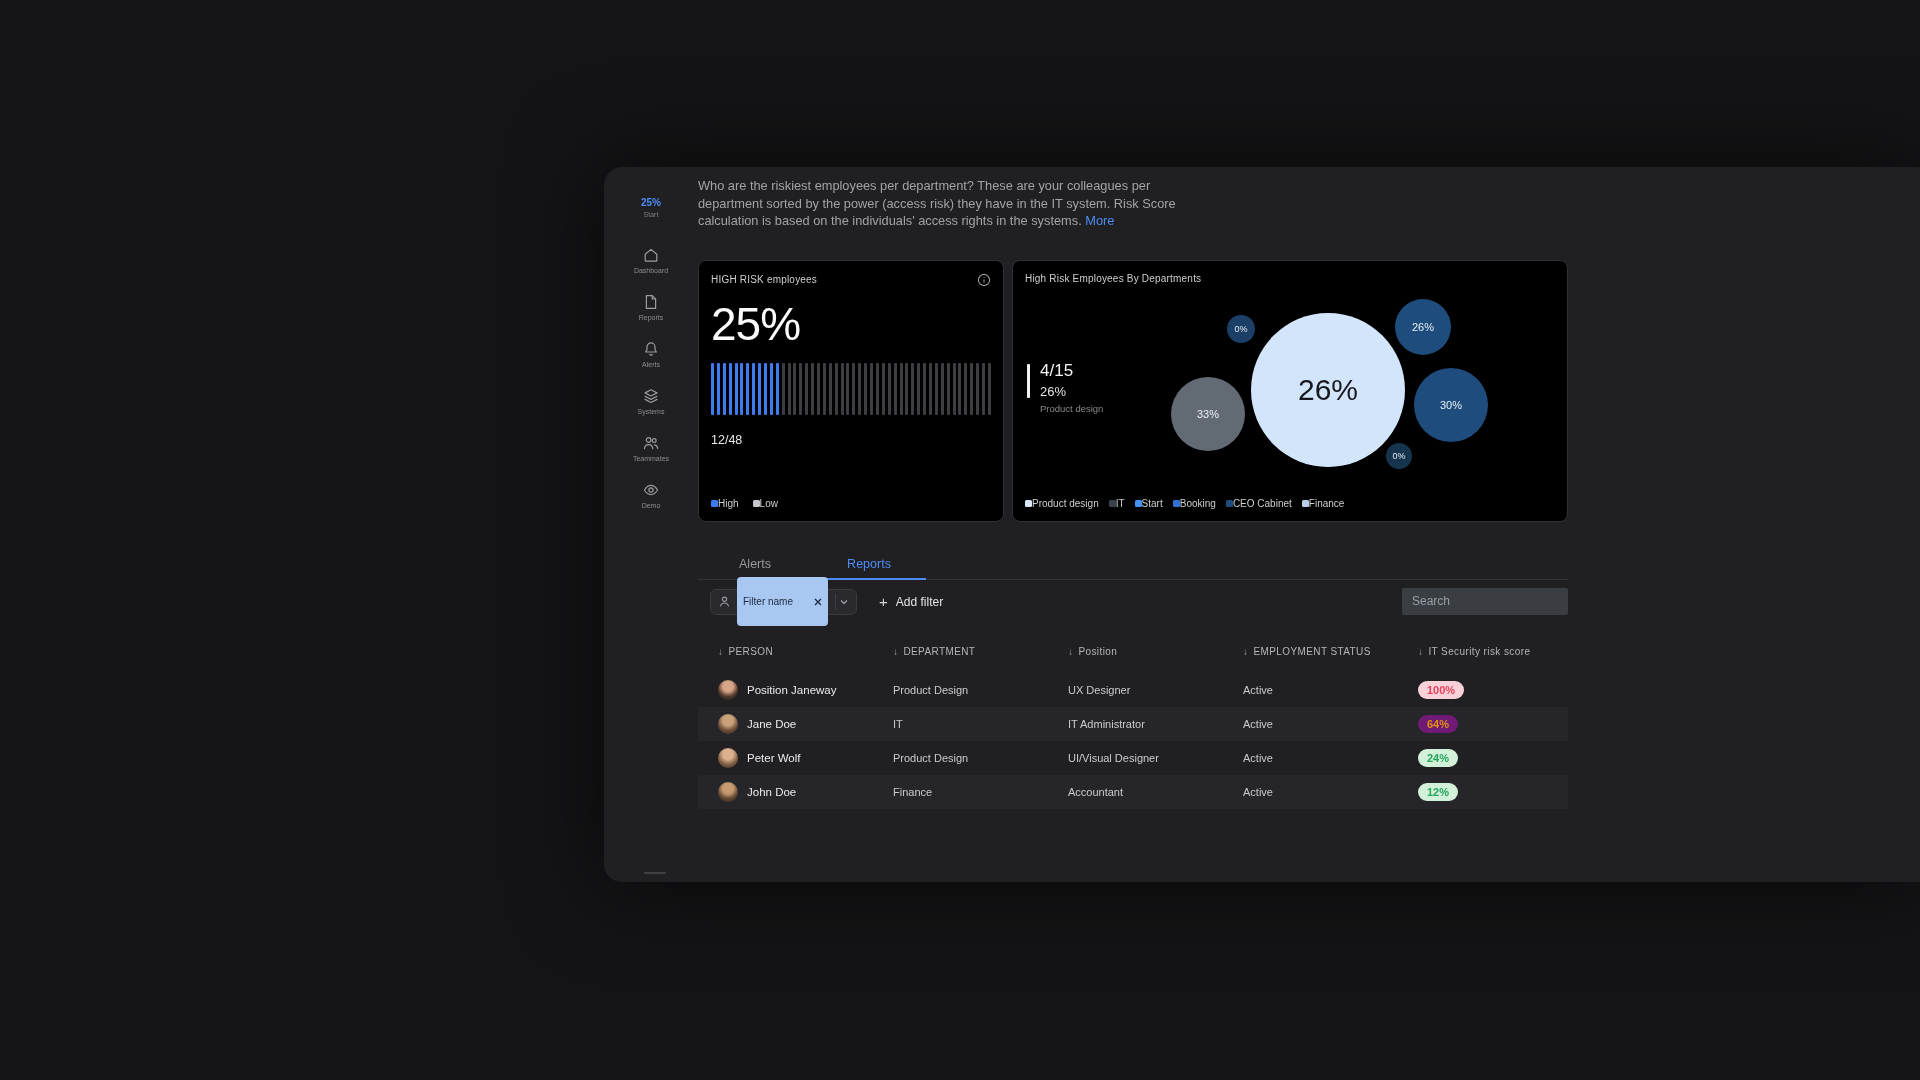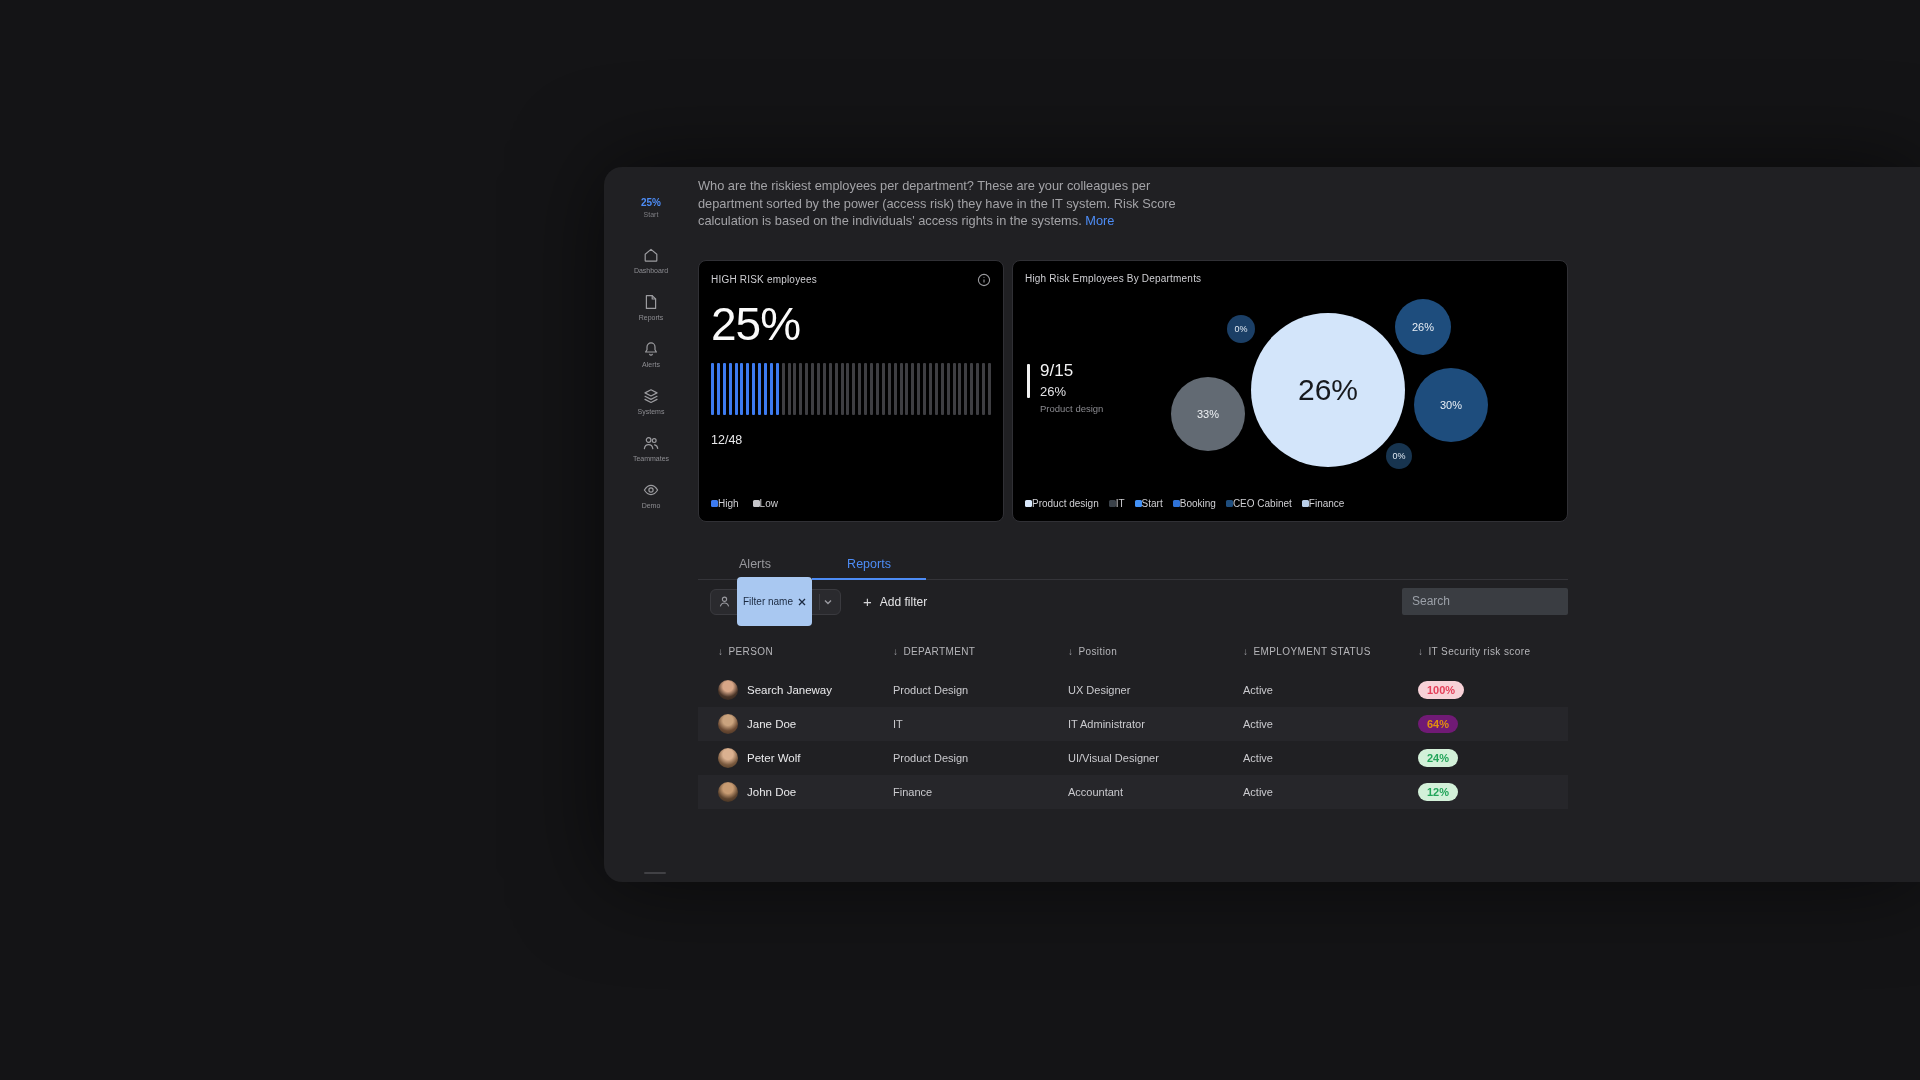--- a/index.html
+++ b/index.html
@@ -61,21 +61,21 @@
   .tab{width:114px;text-align:center;font-size:12.5px;color:#98989d;line-height:28px;
     position:relative;cursor:pointer}
   .tab.active{color:#4d8cf5}
   .tab.active::after{content:"";position:absolute;left:0;right:0;bottom:-1px;height:2px;
     background:#4d8cf5}
   
   .filter-row{margin-top:8px;height:28px;position:relative;display:flex;align-items:center}
   .filter-group{margin-left:12px;display:flex;align-items:center;height:26px;
     background:#2a2a2e;border:1px solid #3a3a3f;border-radius:6px;padding:0 4px 0 7px;
     gap:6px;cursor:pointer}
-  .chip{display:flex;align-items:center;gap:5px;background:#a9c8f1;color:#1a2940;
+  .chip{display:flex;align-items:center;gap:21px;background:#a9c8f1;color:#1a2940;
     font-size:10px;border-radius:4px;padding:19px 6px;cursor:pointer}
   .chip-x{display:inline-flex;line-height:0;cursor:pointer}
   .chev{display:inline-flex;align-items:center;height:16px;padding:0 3px;margin-left:1px;
     border-left:1px solid #3d3d43;cursor:pointer}
   .add-filter{margin-left:22px;display:flex;align-items:center;gap:8px;background:none;
     border:none;color:#e4e4e6;font-size:12px;font-family:inherit;cursor:pointer}
   .plus{font-size:15px;color:#d6d6d9;line-height:1}
   .search{position:absolute;right:0;top:0;width:166px;height:27px;background:#3a3d42;
     border:none;border-radius:2px;color:#d6d6d9;font-size:12px;padding:0 10px;
     font-family:inherit;outline:none}
@@ -258,21 +258,21 @@
           </div>
       </section>
 
       <section class="card card-bubble">
         <div class="card-head">
           <span class="card-title">High Risk Employees By Departments</span>
         </div>
         <div class="annot">
           <div class="annot-bar"></div>
           <div>
-            <div class="annot-ratio">9/15</div>
+            <div class="annot-ratio">4/15</div>
             <div class="annot-pct">26%</div>
             <div class="annot-lbl">Product design</div>
           </div>
         </div>
         <div class="bubbles">
             <div class="bubble" style="left: 214px; top: 54px; width: 28px; height: 28px; background: rgb(27, 63, 102); color: rgb(223, 232, 242); font-size: 9px;">0%</div>
             <div class="bubble" style="left: 382px; top: 38px; width: 56px; height: 56px; background: rgb(30, 77, 125); color: rgb(232, 238, 245); font-size: 11px;">26%</div>
             <div class="bubble" style="left: 238px; top: 52px; width: 154px; height: 154px; background: rgb(211, 229, 250); color: rgb(23, 25, 29); font-size: 30px;">26%</div>
             <div class="bubble" style="left: 158px; top: 116px; width: 74px; height: 74px; background: rgb(98, 106, 115); color: rgb(238, 241, 244); font-size: 11px;">33%</div>
             <div class="bubble" style="left: 401px; top: 107px; width: 74px; height: 74px; background: rgb(30, 77, 125); color: rgb(232, 238, 245); font-size: 11px;">30%</div>
@@ -361,21 +361,21 @@
         </div>
         <div class="th">
           <span class="sort">↓</span>
           <span class="th-lbl">IT Security risk score</span>
         </div>
       </div>
     <div class="tbody">
         <div class="trow">
           <div class="pcell">
             <span class="avatar av1"></span>
-            <span class="pname">Search Janeway</span>
+            <span class="pname">Position Janeway</span>
           </div>
           <div class="tcell">Product Design</div>
           <div class="tcell">UX Designer</div>
           <div class="tcell">Active</div>
           <div class="tcell"><span class="badge high">100%</span></div>
         </div>
         <div class="trow alt">
           <div class="pcell">
             <span class="avatar av2"></span>
             <span class="pname">Jane Doe</span>

